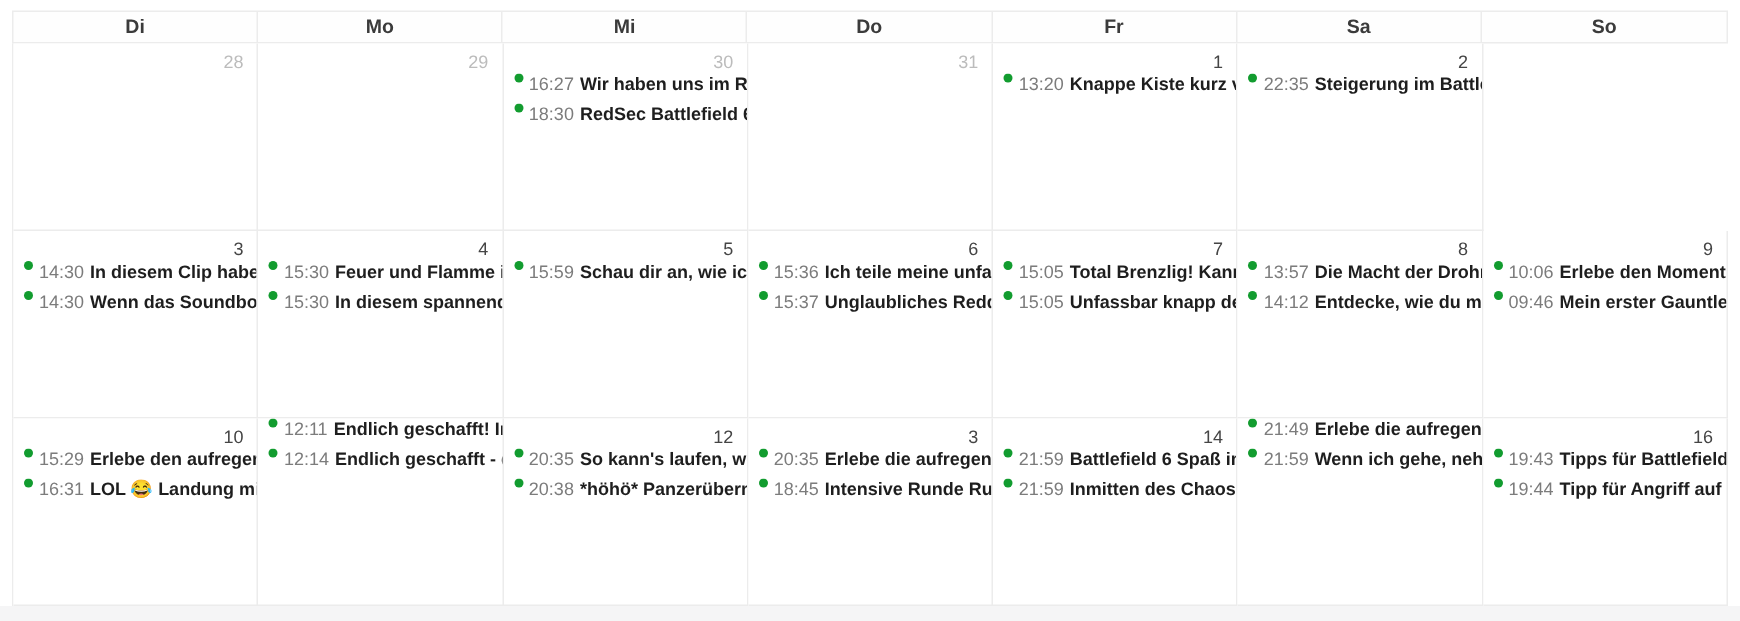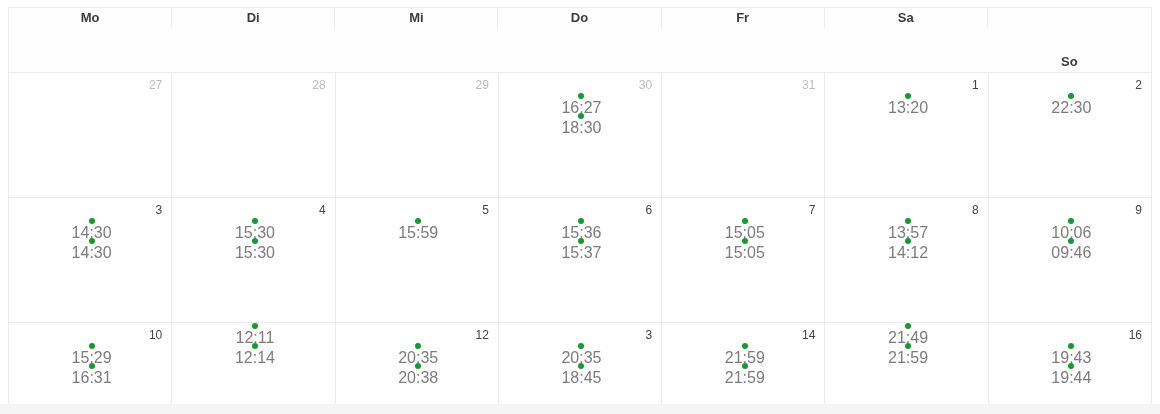--- a/index.html
+++ b/index.html
@@ -23,21 +23,21 @@
   }
   .weekday-cell {
     height: 20px;
     line-height: 20px;
     text-align: center;
     font-weight: bold;
     font-size: 13px;
     color: #3b3b3b;
     border-right: 1px solid #ececec;
   }
-  .weekday-cell:last-child { border-right: none; margin-top: 44px; }
+  .weekday-cell:last-child { border-right: none; }
   .week-row {
     display: grid;
     grid-template-columns: repeat(7, 1fr);
     border-left: 1px solid #ececec;
   }
   .day-cell {
     height: 125px;
     border-right: 1px solid #ececec;
     border-bottom: 1px solid #ececec;
     background: #ffffff;
@@ -45,28 +45,26 @@
   }
   .day-number {
     text-align: right;
     padding: 5px 9px 1px 0;
     font-size: 12px;
     color: #454545;
   }
   .other-month .day-number { color: #bcbcbc; }
   .event {
     display: flex;
-    align-items: center;
     height: 20px;
     padding-left: 7px;
     white-space: nowrap;
     overflow: hidden;
-    font-size: 16px;
+    font-size: 12px;
     cursor: pointer;
-    flex-direction: column;
   }
   .dot {
     width: 6px; height: 6px;
     border-radius: 50%;
     flex: 0 0 6px;
     margin-right: 4px;
   }
   .time {
     color: #7c7c7c;
     margin-right: 4px;
@@ -81,34 +79,31 @@
     left: 0; top: 404px;
     width: 1160px; height: 10px;
     background: #f5f5f6;
   }
 </style>
 </head>
 <body>
 
 <div class="calendar">
   <div class="weekday-row" id="weekday-row">
+      <div class="weekday-cell">Di</div>
       <div class="weekday-cell">Mo</div>
-      <div class="weekday-cell">Di</div>
       <div class="weekday-cell">Mi</div>
       <div class="weekday-cell">Do</div>
       <div class="weekday-cell">Fr</div>
       <div class="weekday-cell">Sa</div>
       <div class="weekday-cell">So</div>
     </div>
   <div id="weeks">
       <div class="week-row">
         <div class="day-cell other-month">
-          <div class="day-number">27</div>
-        </div>
-        <div class="day-cell other-month">
           <div class="day-number">28</div>
         </div>
         <div class="day-cell other-month">
           <div class="day-number">29</div>
         </div>
         <div class="day-cell other-month">
           <div class="day-number">30</div>
           <div class="event">
             <span class="dot" style="background: rgb(18, 156, 47);"></span>
             <span class="time">16:27</span>
@@ -128,21 +123,21 @@
           <div class="event">
             <span class="dot" style="background: rgb(18, 156, 47);"></span>
             <span class="time">13:20</span>
             <span class="title">Knappe Kiste kurz vorm</span>
           </div>
         </div>
         <div class="day-cell">
           <div class="day-number">2</div>
           <div class="event">
             <span class="dot" style="background: rgb(18, 156, 47);"></span>
-            <span class="time">22:30</span>
+            <span class="time">22:35</span>
             <span class="title">Steigerung im Battlefie</span>
           </div>
         </div>
       </div>
       <div class="week-row">
         <div class="day-cell">
           <div class="day-number">3</div>
           <div class="event">
             <span class="dot" style="background: rgb(18, 156, 47);"></span>
             <span class="time">14:30</span>

